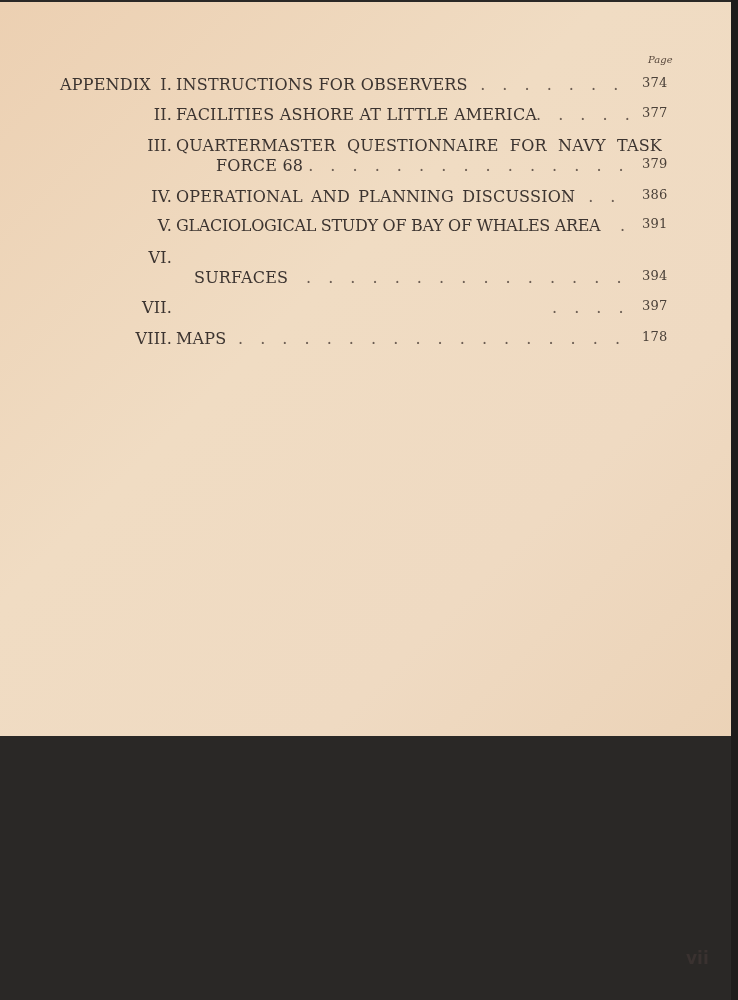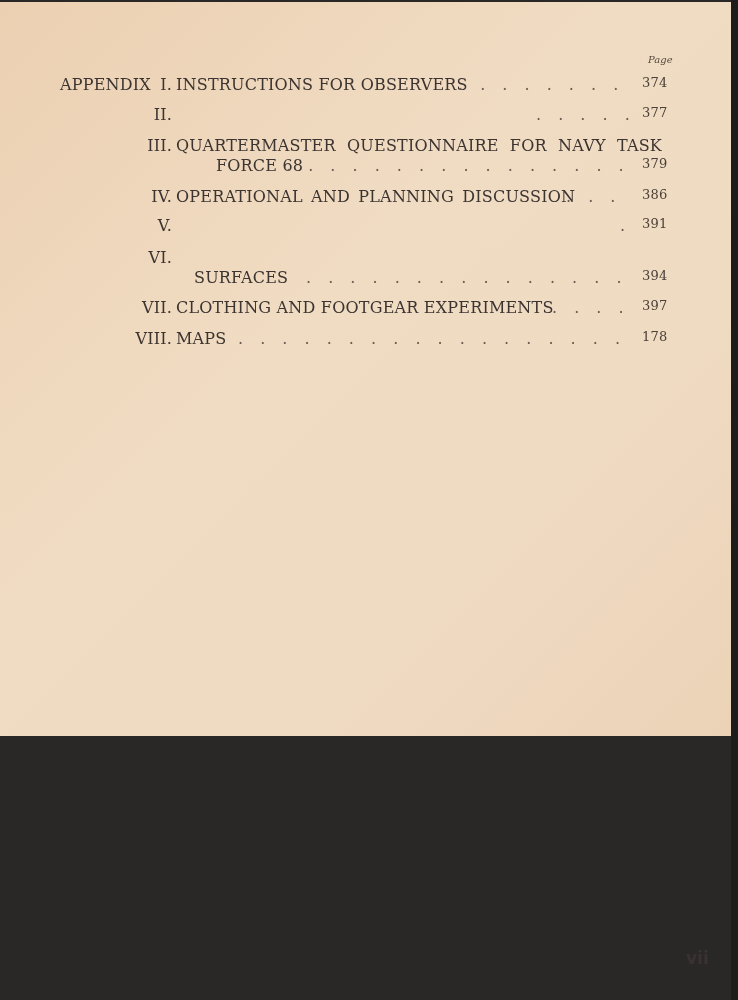--- a/index.html
+++ b/index.html
@@ -43,20 +43,21 @@
   <div class="toc-row" style="left:0;top:73px;width:731px;">
     <span class="num-label" style="left:60px;">APPENDIX</span>
     <span class="num-label" style="left:130px;width:42px;">I.</span>
     <span class="title" style="left:176px;">INSTRUCTIONS FOR OBSERVERS</span>
     <span class="dots" style="left:458px;width:172px;">. . . . . . . . . . . . . . . . . . . . . . . . . . . . .</span>
     <span class="pg">374</span>
   </div>
 
   <div class="toc-row" style="left:0;top:103px;width:731px;">
     <span class="num-label" style="left:130px;width:42px;">II.</span>
+    <span class="title" style="left:176px;">FACILITIES ASHORE AT LITTLE AMERICA</span>
     <span class="dots" style="left:536px;width:94px;">. . . . . . . . . . . . . . . . . . . . . . . . . . . . .</span>
     <span class="pg">377</span>
   </div>
 
   <div class="toc-row" style="left:0;top:134px;width:731px;height:44px;">
     <span class="num-label" style="left:130px;width:42px;text-align:right;">III.</span>
     <span class="title" style="left:176px;word-spacing:6px;">QUARTERMASTER QUESTIONNAIRE FOR NAVY TASK</span>
     <span class="title" style="left:194px;top:20px;margin-left:22px;">FORCE 68</span>
     <span class="dots" style="left:286px;top:20px;width:344px;">. . . . . . . . . . . . . . . . . . . . . . . . . . . . .</span>
     <span class="pg" style="top:20px;">379</span>
@@ -64,34 +65,34 @@
 
   <div class="toc-row" style="left:0;top:185px;width:731px;">
     <span class="num-label" style="left:130px;width:42px;">IV.</span>
     <span class="title" style="left:176px;word-spacing:3px;">OPERATIONAL AND PLANNING DISCUSSION</span>
     <span class="dots" style="left:566px;width:64px;">. . . . . . . . . . . . . . . . . . . . . . . . . . . . .</span>
     <span class="pg">386</span>
   </div>
 
   <div class="toc-row" style="left:0;top:214px;width:731px;">
     <span class="num-label" style="left:130px;width:42px;">V.</span>
+    <span class="title" style="left:176px;letter-spacing:-0.3px;">GLACIOLOGICAL STUDY OF BAY OF WHALES AREA</span>
     <span class="dots" style="left:620px;width:12px;">. . . . . . . . . . . . . . . . . . . . . . . . . . . . .</span>
     <span class="pg">391</span>
   </div>
 
   <div class="toc-row" style="left:0;top:246px;width:731px;height:44px;">
     <span class="num-label" style="left:130px;width:42px;">VI.</span>
     <span class="title" style="left:194px;top:20px;">SURFACES</span>
     <span class="dots" style="left:306px;top:20px;width:324px;">. . . . . . . . . . . . . . . . . . . . . . . . . . . . .</span>
     <span class="pg" style="top:20px;">394</span>
   </div>
 
   <div class="toc-row" style="left:0;top:296px;width:731px;">
     <span class="num-label" style="left:130px;width:42px;">VII.</span>
-    <span class="title" style="left:176px;">CLOTHING AND FOOTGEAR EXPERIMENTS</span>
     <span class="dots" style="left:552px;width:78px;">. . . . . . . . . . . . . . . . . . . . . . . . . . . . .</span>
     <span class="pg">397</span>
   </div>
 
   <div class="toc-row" style="left:0;top:327px;width:731px;">
     <span class="num-label" style="left:130px;width:42px;">VIII.</span>
     <span class="title" style="left:176px;">MAPS</span>
     <span class="dots" style="left:238px;width:392px;">. . . . . . . . . . . . . . . . . . . . . . . . . . . . .</span>
     <span class="pg">178</span>
   </div>

